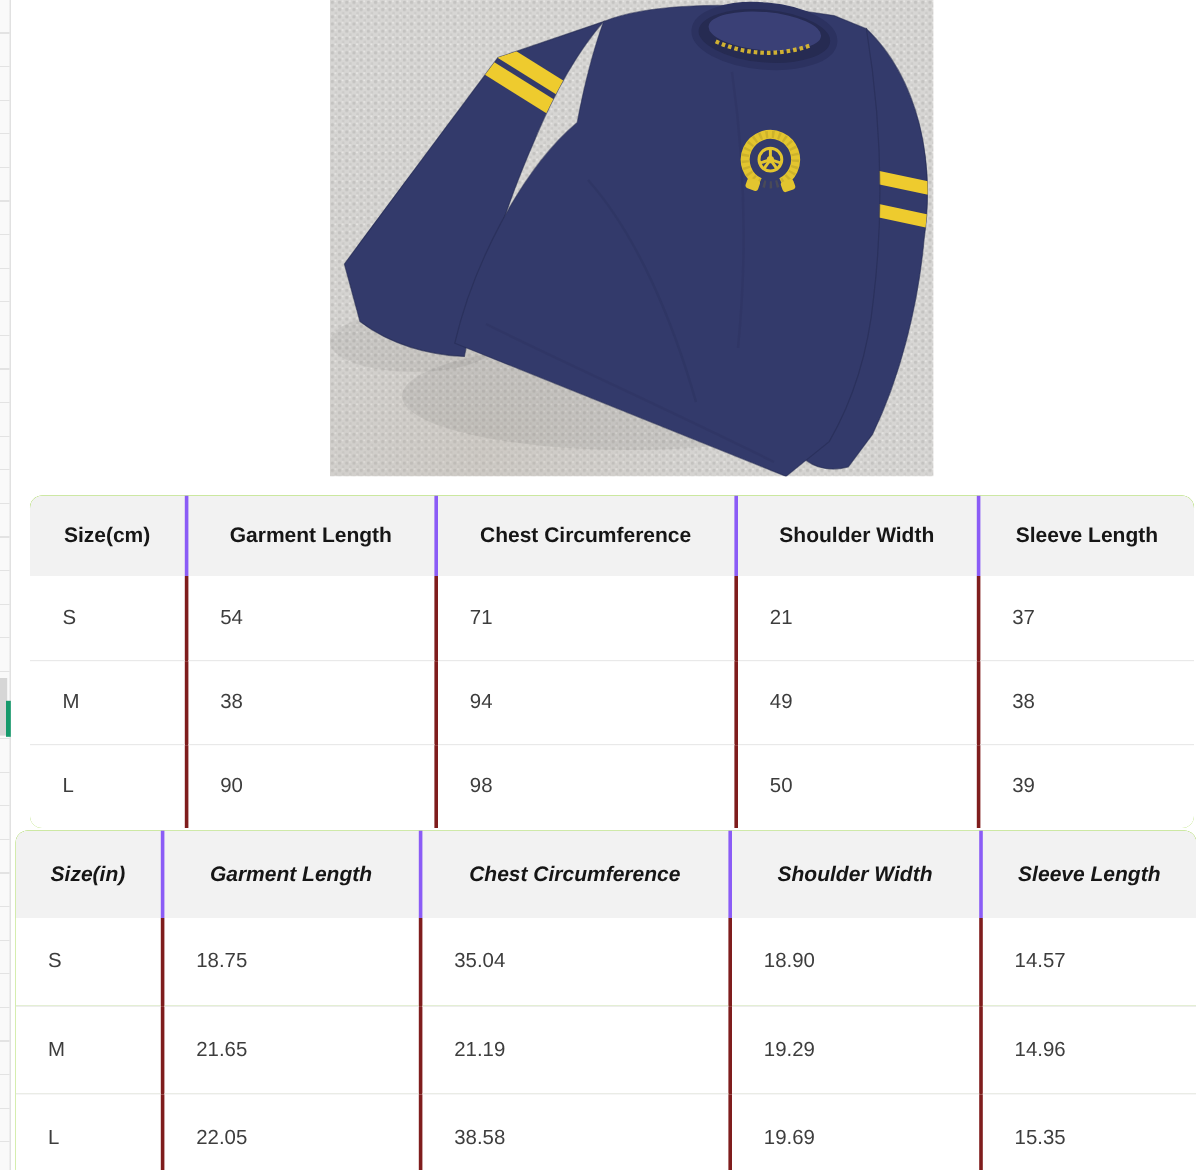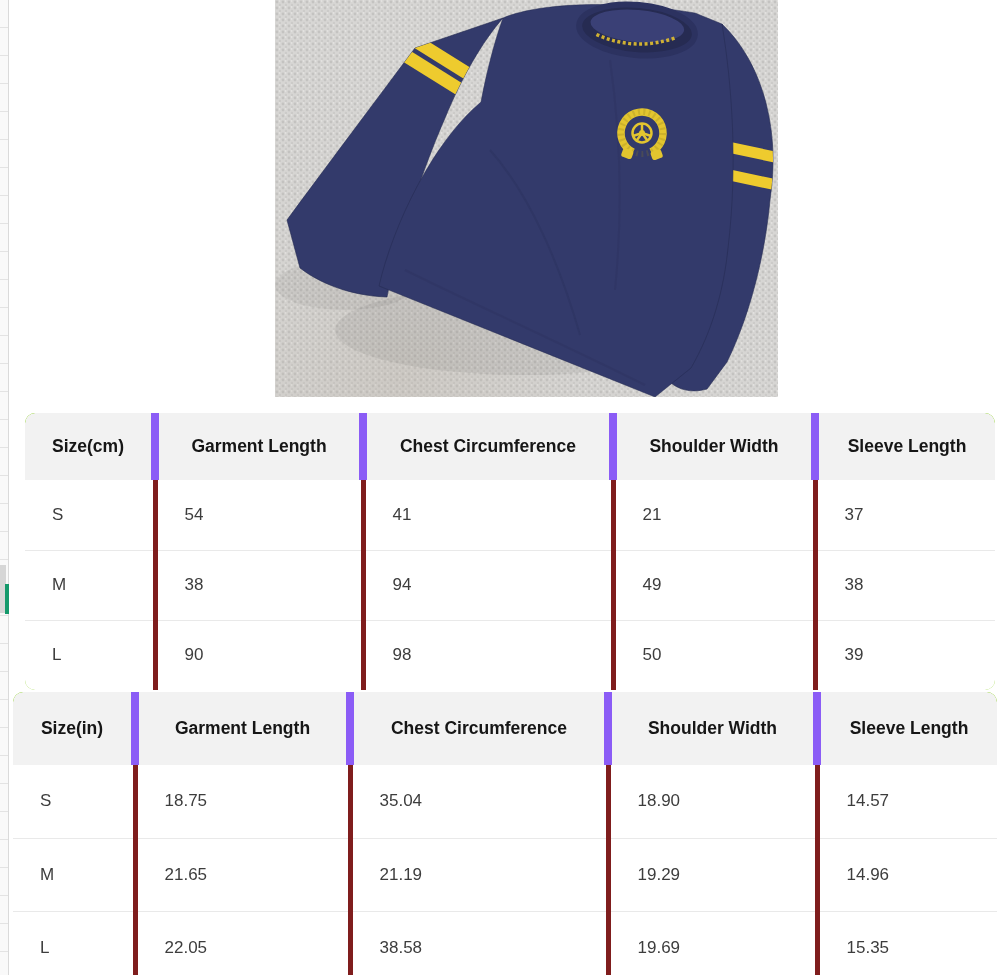--- a/index.html
+++ b/index.html
@@ -34,32 +34,32 @@
   }
   .card-cm { left:25px;  top:413px; width:970px; }
   .card-in { left:13px;  top:692px; width:984px; }
 
   table { border-collapse:collapse; table-layout:fixed; width:100%; }
   thead th {
     background:#f2f2f2; font-weight:700; font-size:17.5px; color:#161616;
     text-align:center; vertical-align:middle;
   }
   .card-cm thead th { height:67px; }
-  .card-in thead th { height:73px; }
-  thead th + th { border-left:8px solid #8b5cf6; }
+  .card-in thead th { height:73px;font-style:italic; }
+  thead th + th { border-left:3px solid #8b5cf6; }
   thead tr th:first-child { border-top-left-radius:10px; }
   thead tr th:last-child  { border-top-right-radius:10px; }
 
   tbody td {
     background:#ffffff; font-size:17px; color:#3d3d3d;
     padding-left:27px; vertical-align:middle;
   }
   .card-cm tbody td { height:70px; }
   .card-in tbody td { height:73px; }
-  tbody td + td { border-left:5px solid #7f1d1d; }
+  tbody td + td { border-left:3px solid #7f1d1d; }
   tbody tr + tr td { border-top:1px solid #e9e9e9; }
 </style>
 </head>
 <body>
 
 <div class="edge-strip">
   <div class="sel-block"></div>
   <div class="green-bar"></div>
 </div>
 
@@ -154,21 +154,21 @@
           <th>Garment Length</th>
           <th>Chest Circumference</th>
           <th>Shoulder Width</th>
           <th>Sleeve Length</th>
         </tr>
       </thead>
     <tbody>
         <tr>
           <td>S</td>
           <td>54</td>
-          <td>41</td>
+          <td>71</td>
           <td>21</td>
           <td>37</td>
         </tr>
         <tr>
           <td>M</td>
           <td>38</td>
           <td>94</td>
           <td>49</td>
           <td>38</td>
         </tr>

